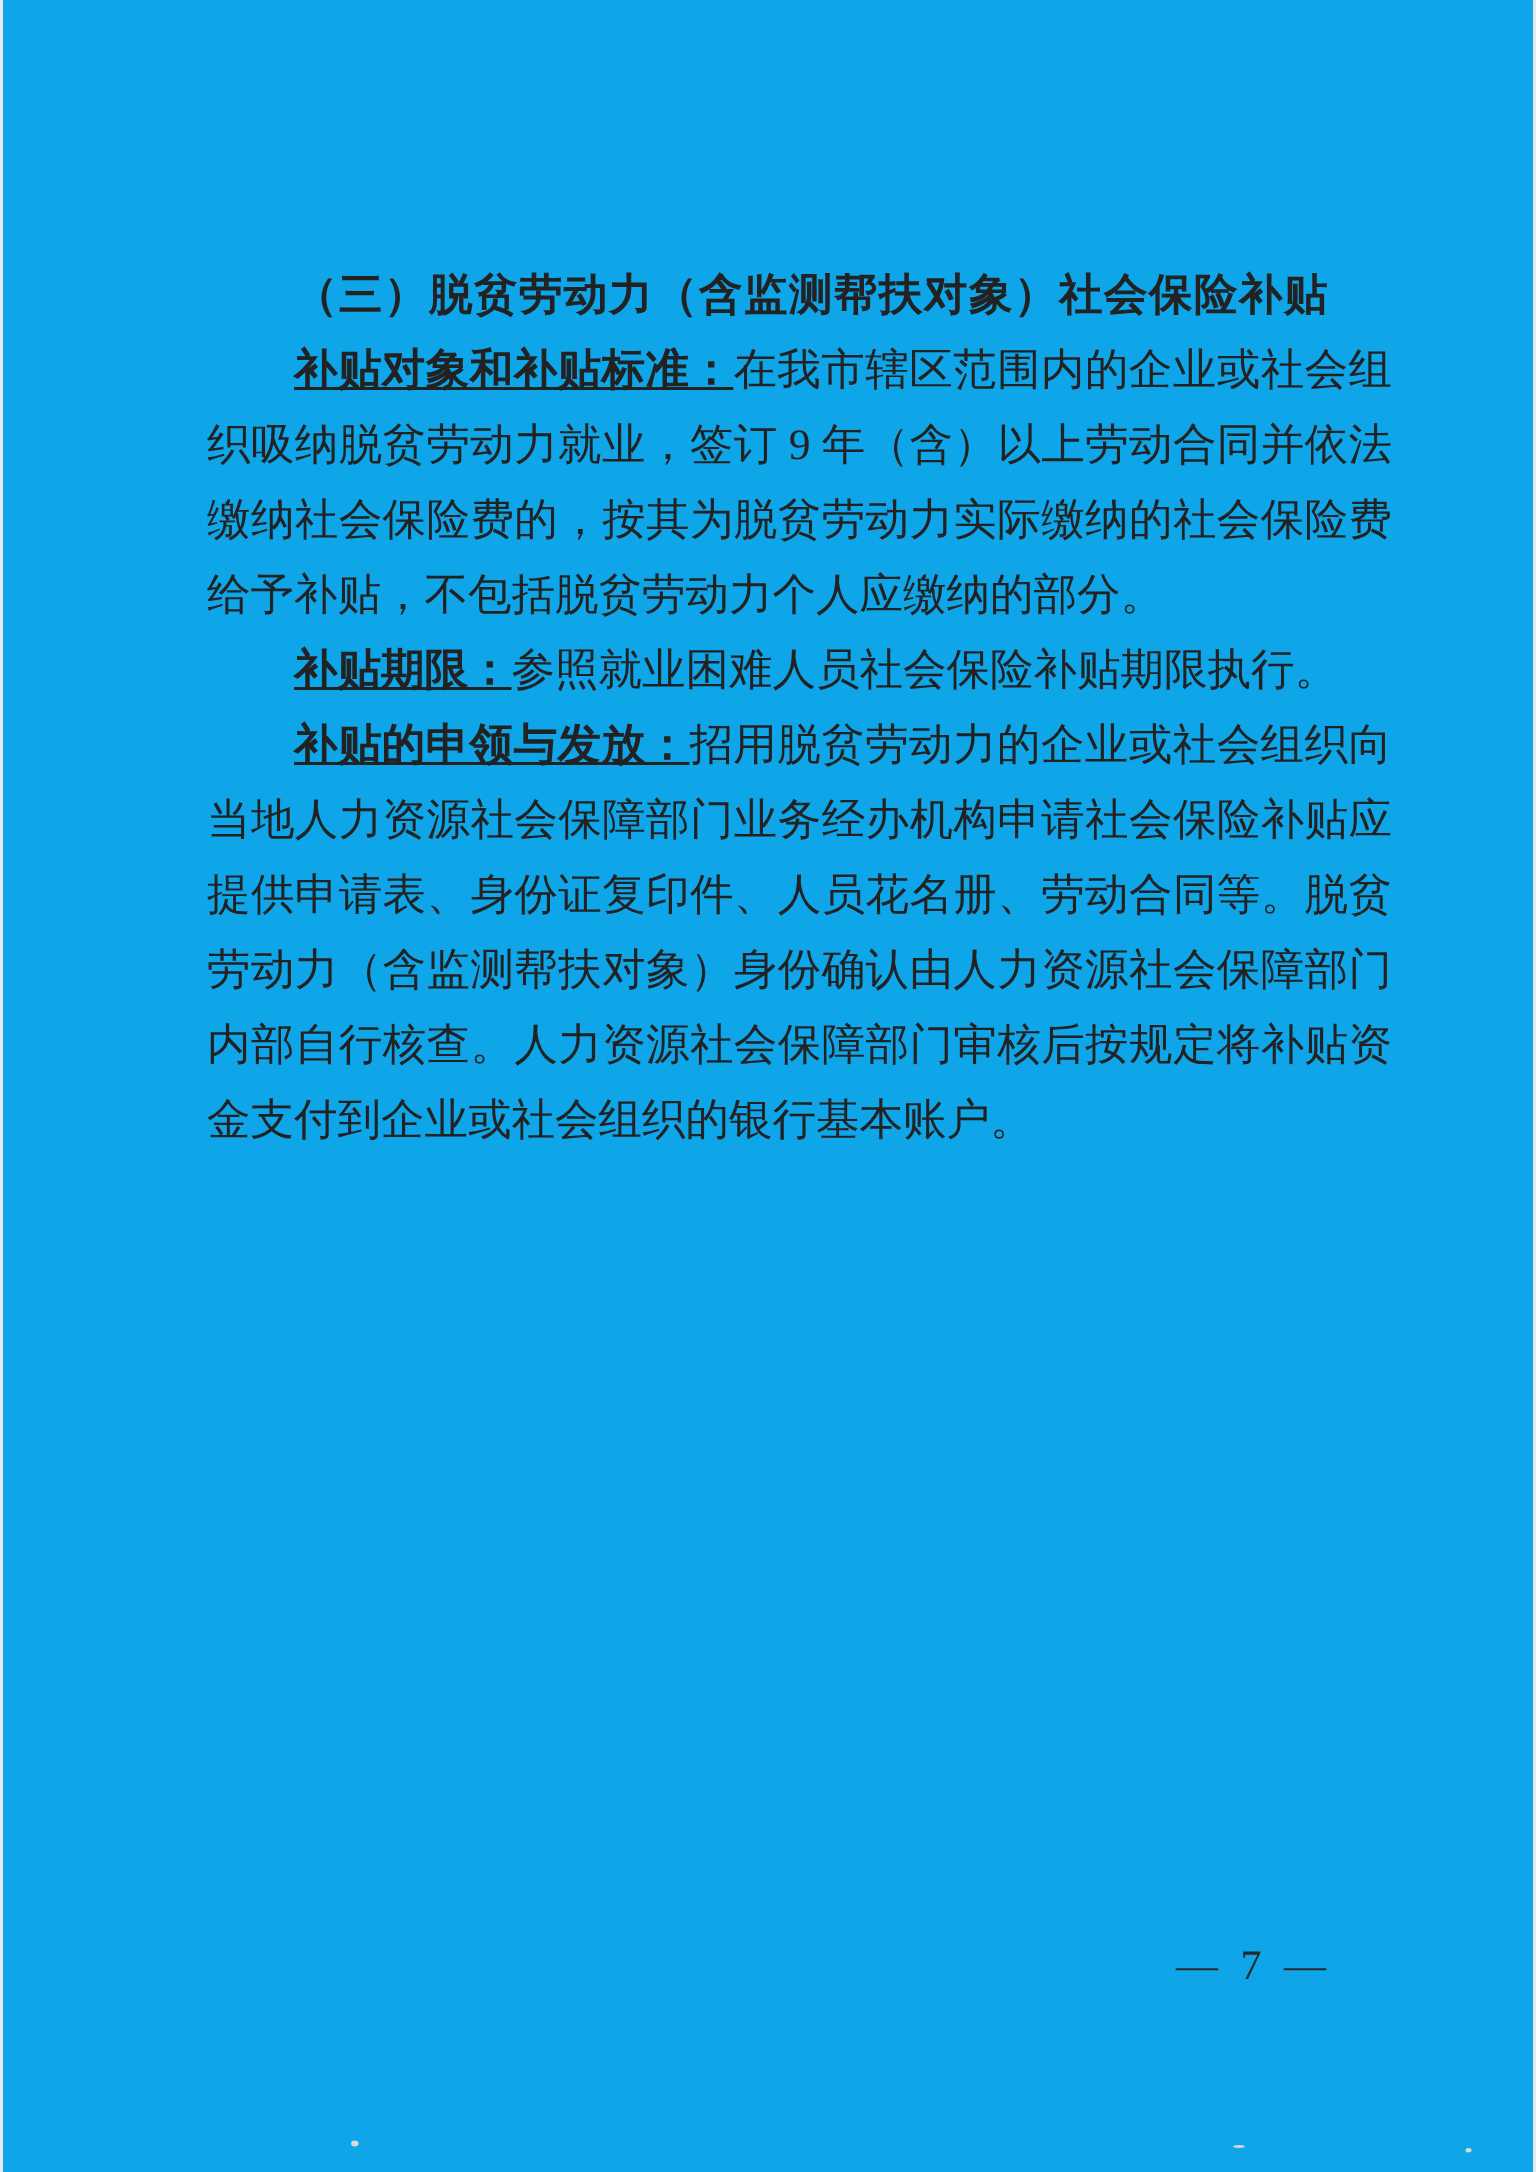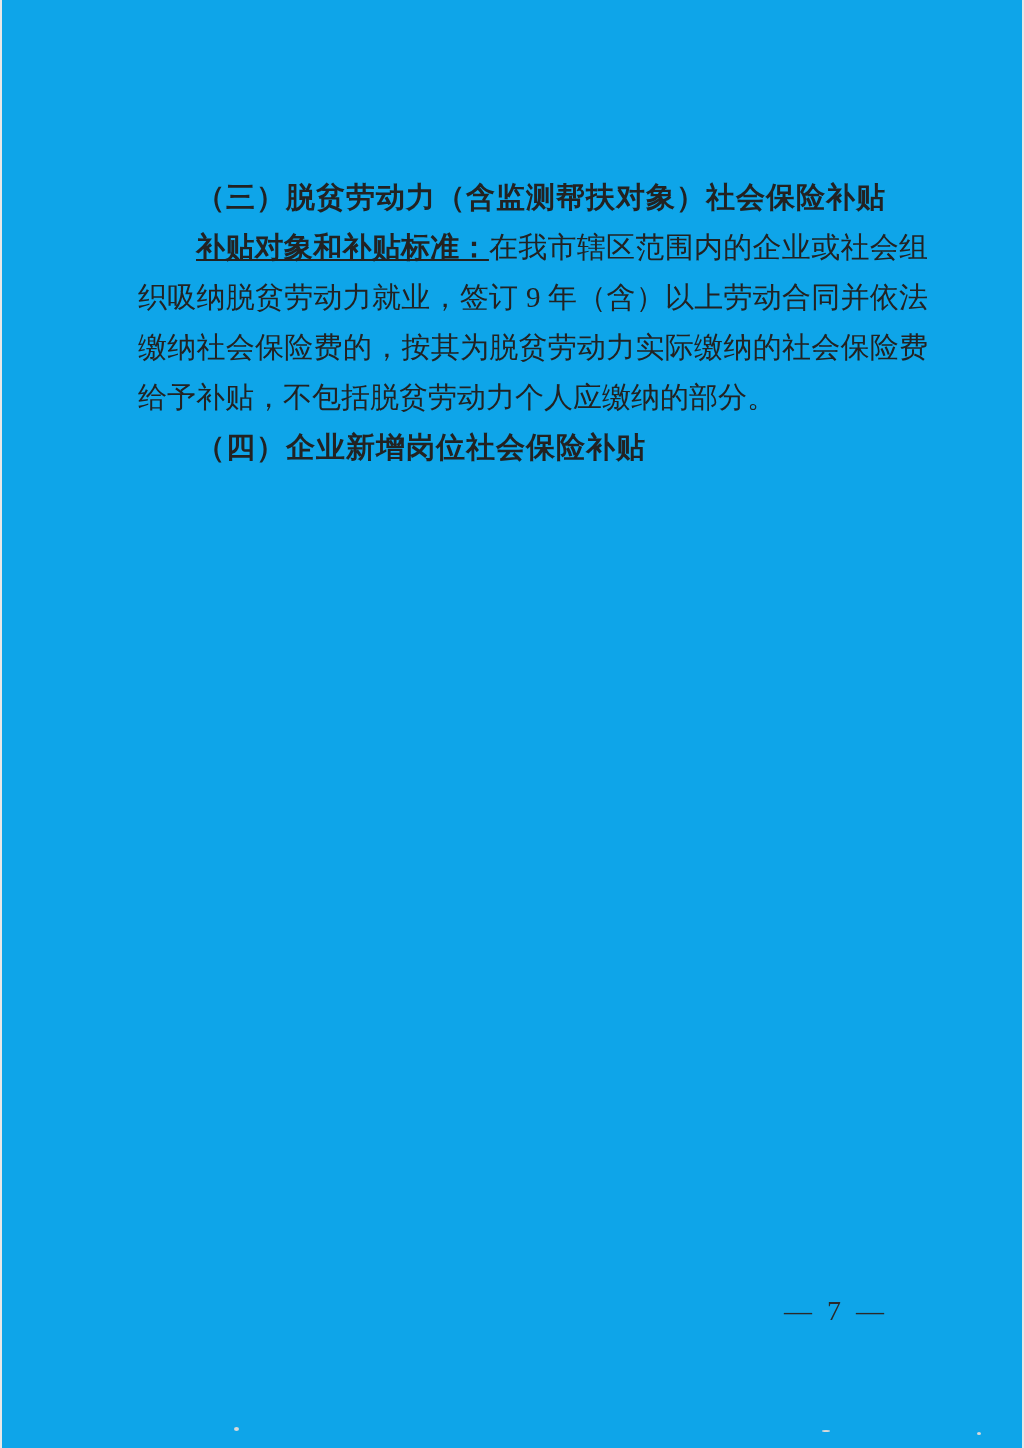--- a/index.html
+++ b/index.html
@@ -64,23 +64,24 @@
 </head>
 <body>
 
 <div class="page">
   <div class="content">
 
     <h3>（三）脱贫劳动力（含监测帮扶对象）社会保险补贴</h3>
 
     <p><span class="lead">补贴对象和补贴标准：</span><span>在我市辖区范围内的企业或社会组织吸纳脱贫劳动力就业，签订 9 年（含）以上劳动合同并依法缴纳社会保险费的，按其为脱贫劳动力实际缴纳的社会保险费给予补贴，不包括脱贫劳动力个人应缴纳的部分。</span></p>
 
+    <p><span class="lead">补贴期限：</span><span>参照就业困难人员社会保险补贴期限执行。</span></p>
 
+    <p><span class="lead">补贴的申领与发放：</span><span>招用脱贫劳动力的企业或社会组织向当地人力资源社会保障部门业务经办机构申请社会保险补贴应提供申请表、身份证复印件、人员花名册、劳动合同等。脱贫劳动力（含监测帮扶对象）身份确认由人力资源社会保障部门内部自行核查。人力资源社会保障部门审核后按规定将补贴资金支付到企业或社会组织的银行基本账户。</span></p>
 
-    <h3>（四）企业新增岗位社会保险补贴</h3>
 
 
 
   </div>
 
   <div class="footer">— 7 —</div>
 
   <div class="speck speck1"></div>
   <div class="speck speck2"></div>
   <div class="speck speck3"></div>

